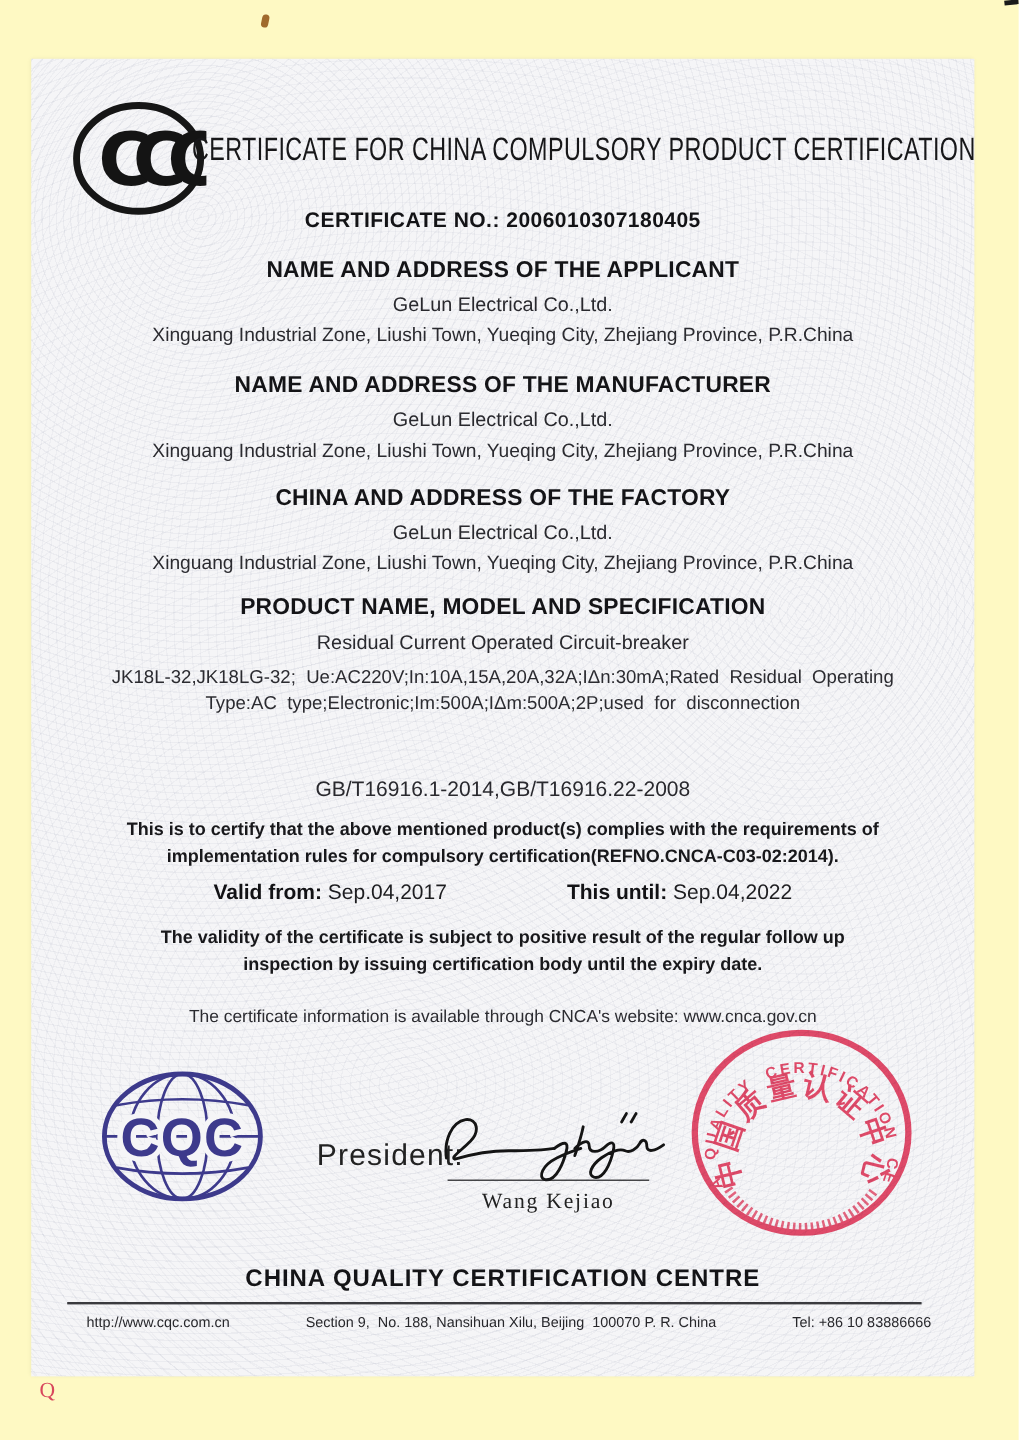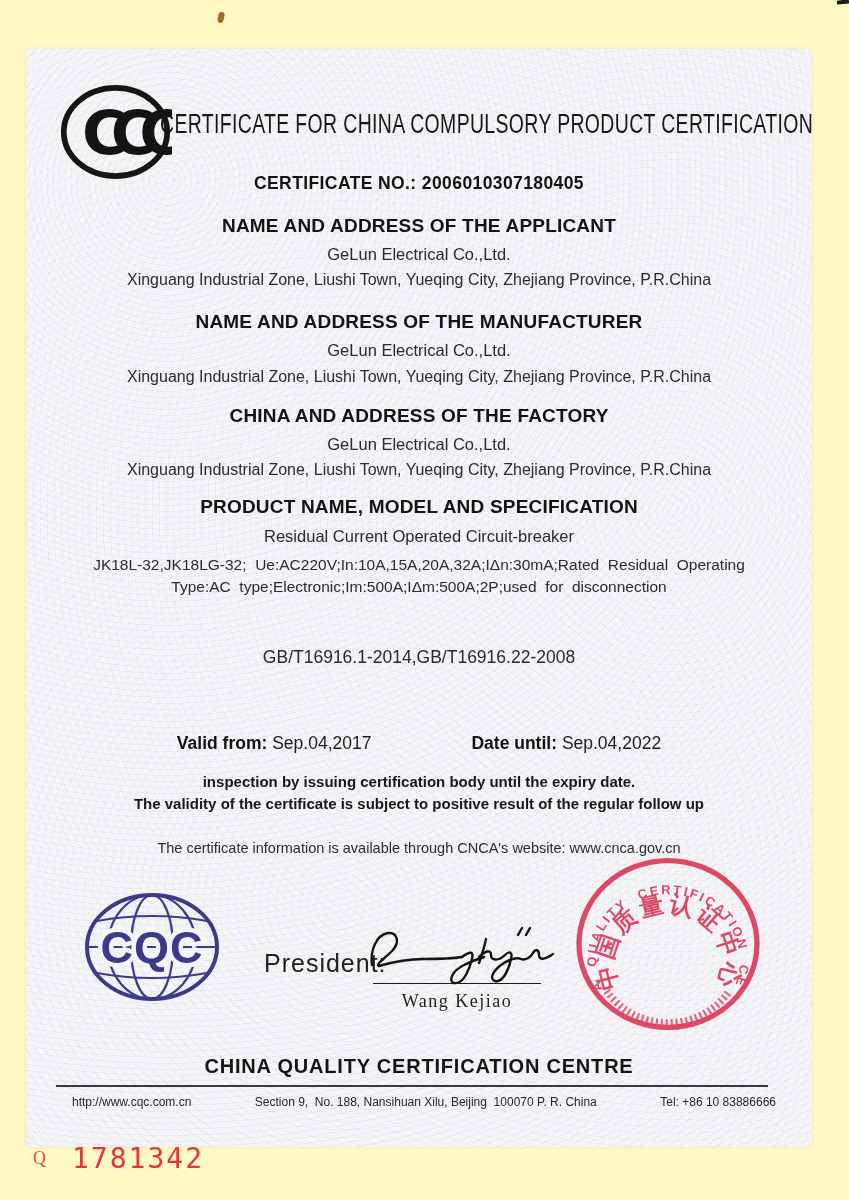--- a/index.html
+++ b/index.html
@@ -78,35 +78,39 @@
     <div class="abs nm" style="top:386px">GeLun Electrical Co.,Ltd.</div>
     <div class="abs ad" style="top:412px">Xinguang Industrial Zone, Liushi Town, Yueqing City, Zhejiang Province, P.R.China</div>
 
     <div class="abs hd" style="top:447px">PRODUCT NAME, MODEL AND SPECIFICATION</div>
     <div class="abs nm" style="top:478px">Residual Current Operated Circuit-breaker</div>
     <div class="abs sp" style="top:505px">JK18L-32,JK18LG-32;  Ue:AC220V;In:10A,15A,20A,32A;IΔn:30mA;Rated  Residual  Operating</div>
     <div class="abs sp" style="top:527px">Type:AC  type;Electronic;Im:500A;IΔm:500A;2P;used  for  disconnection</div>
 
     <div class="abs nm" style="top:598px;font-size:17.5px">GB/T16916.1-2014,GB/T16916.22-2008</div>
 
+    <div class="abs bold-par" style="top:632px">
+      <div>This is to certify that the above mentioned product(s) complies with the requirements of</div>
+      <div>implementation rules for compulsory certification(REFNO.CNCA-C03-02:2014).</div>
+    </div>
 
     <div class="valid-row">
       <div>
         <b>Valid from:</b>
         <span>Sep.04,2017</span>
       </div>
       <div>
-        <b>Date until:</b>
+        <b>This until:</b>
         <span>Sep.04,2022</span>
       </div>
     </div>
 
     <div class="abs bold-par" style="top:722px">
+      <div>The validity of the certificate is subject to positive result of the regular follow up</div>
       <div>inspection by issuing certification body until the expiry date.</div>
-      <div>The validity of the certificate is subject to positive result of the regular follow up</div>
     </div>
 
     <div class="abs plain" style="top:791px;font-size:14.5px">The certificate information is available through CNCA's website: www.cnca.gov.cn</div>
 
     <svg style="position:absolute;left:56px;top:842px;" width="140" height="112" viewBox="0 0 140 112">
       <g fill="none" stroke="#3d3a8c">
         <ellipse cx="70" cy="56" rx="65" ry="52" stroke-width="4"></ellipse>
         <ellipse cx="70" cy="56" rx="44" ry="52" stroke-width="2.2"></ellipse>
         <ellipse cx="70" cy="56" rx="21" ry="52" stroke-width="2.2"></ellipse>
         <path d="M15,30 Q70,20 125,30" stroke-width="2.2"></path>
@@ -147,15 +151,14 @@
     <div class="footer-rule"></div>
     <div class="footer-row">
       <span>http://www.cqc.com.cn</span>
       <span>Section 9,  No. 188, Nansihuan Xilu, Beijing  100070 P. R. China</span>
       <span>Tel: +86 10 83886666</span>
     </div>
   </div>
 
   <div class="serial">
     <span class="serial-q">Q</span>
-    <span class="serial-n">1781342</span>
   </div>
 </div>
 
 </body></html>

